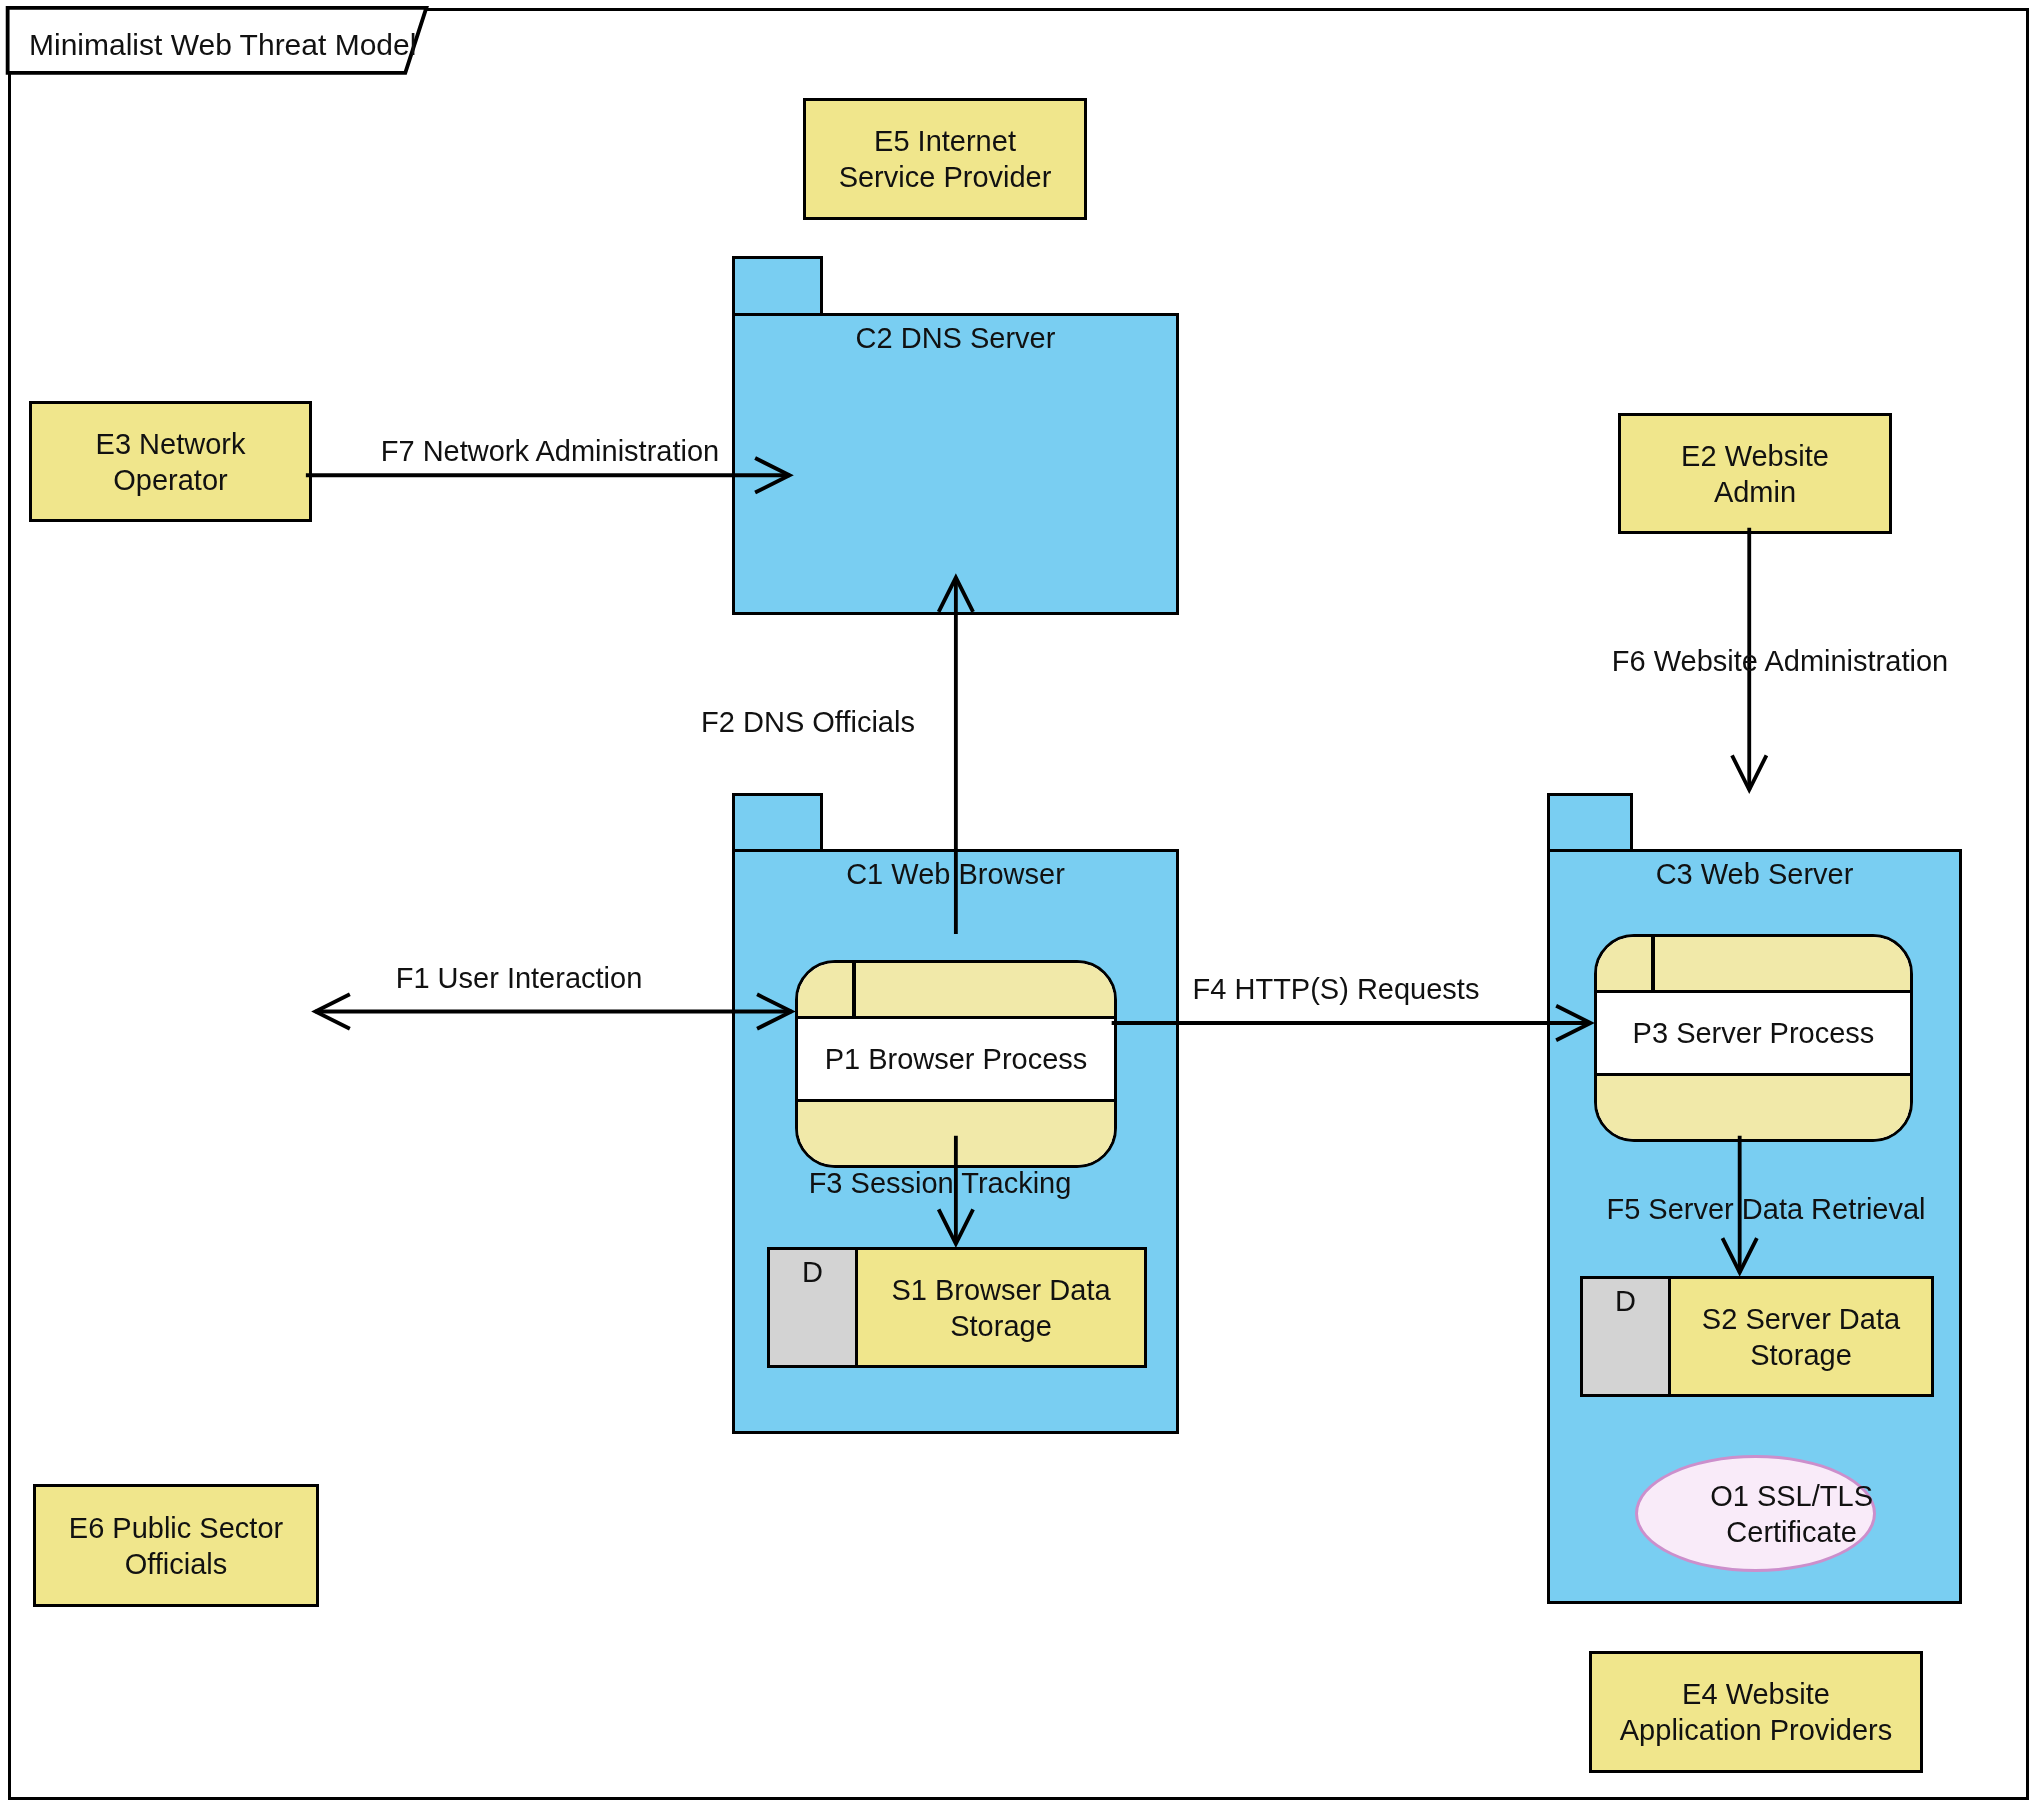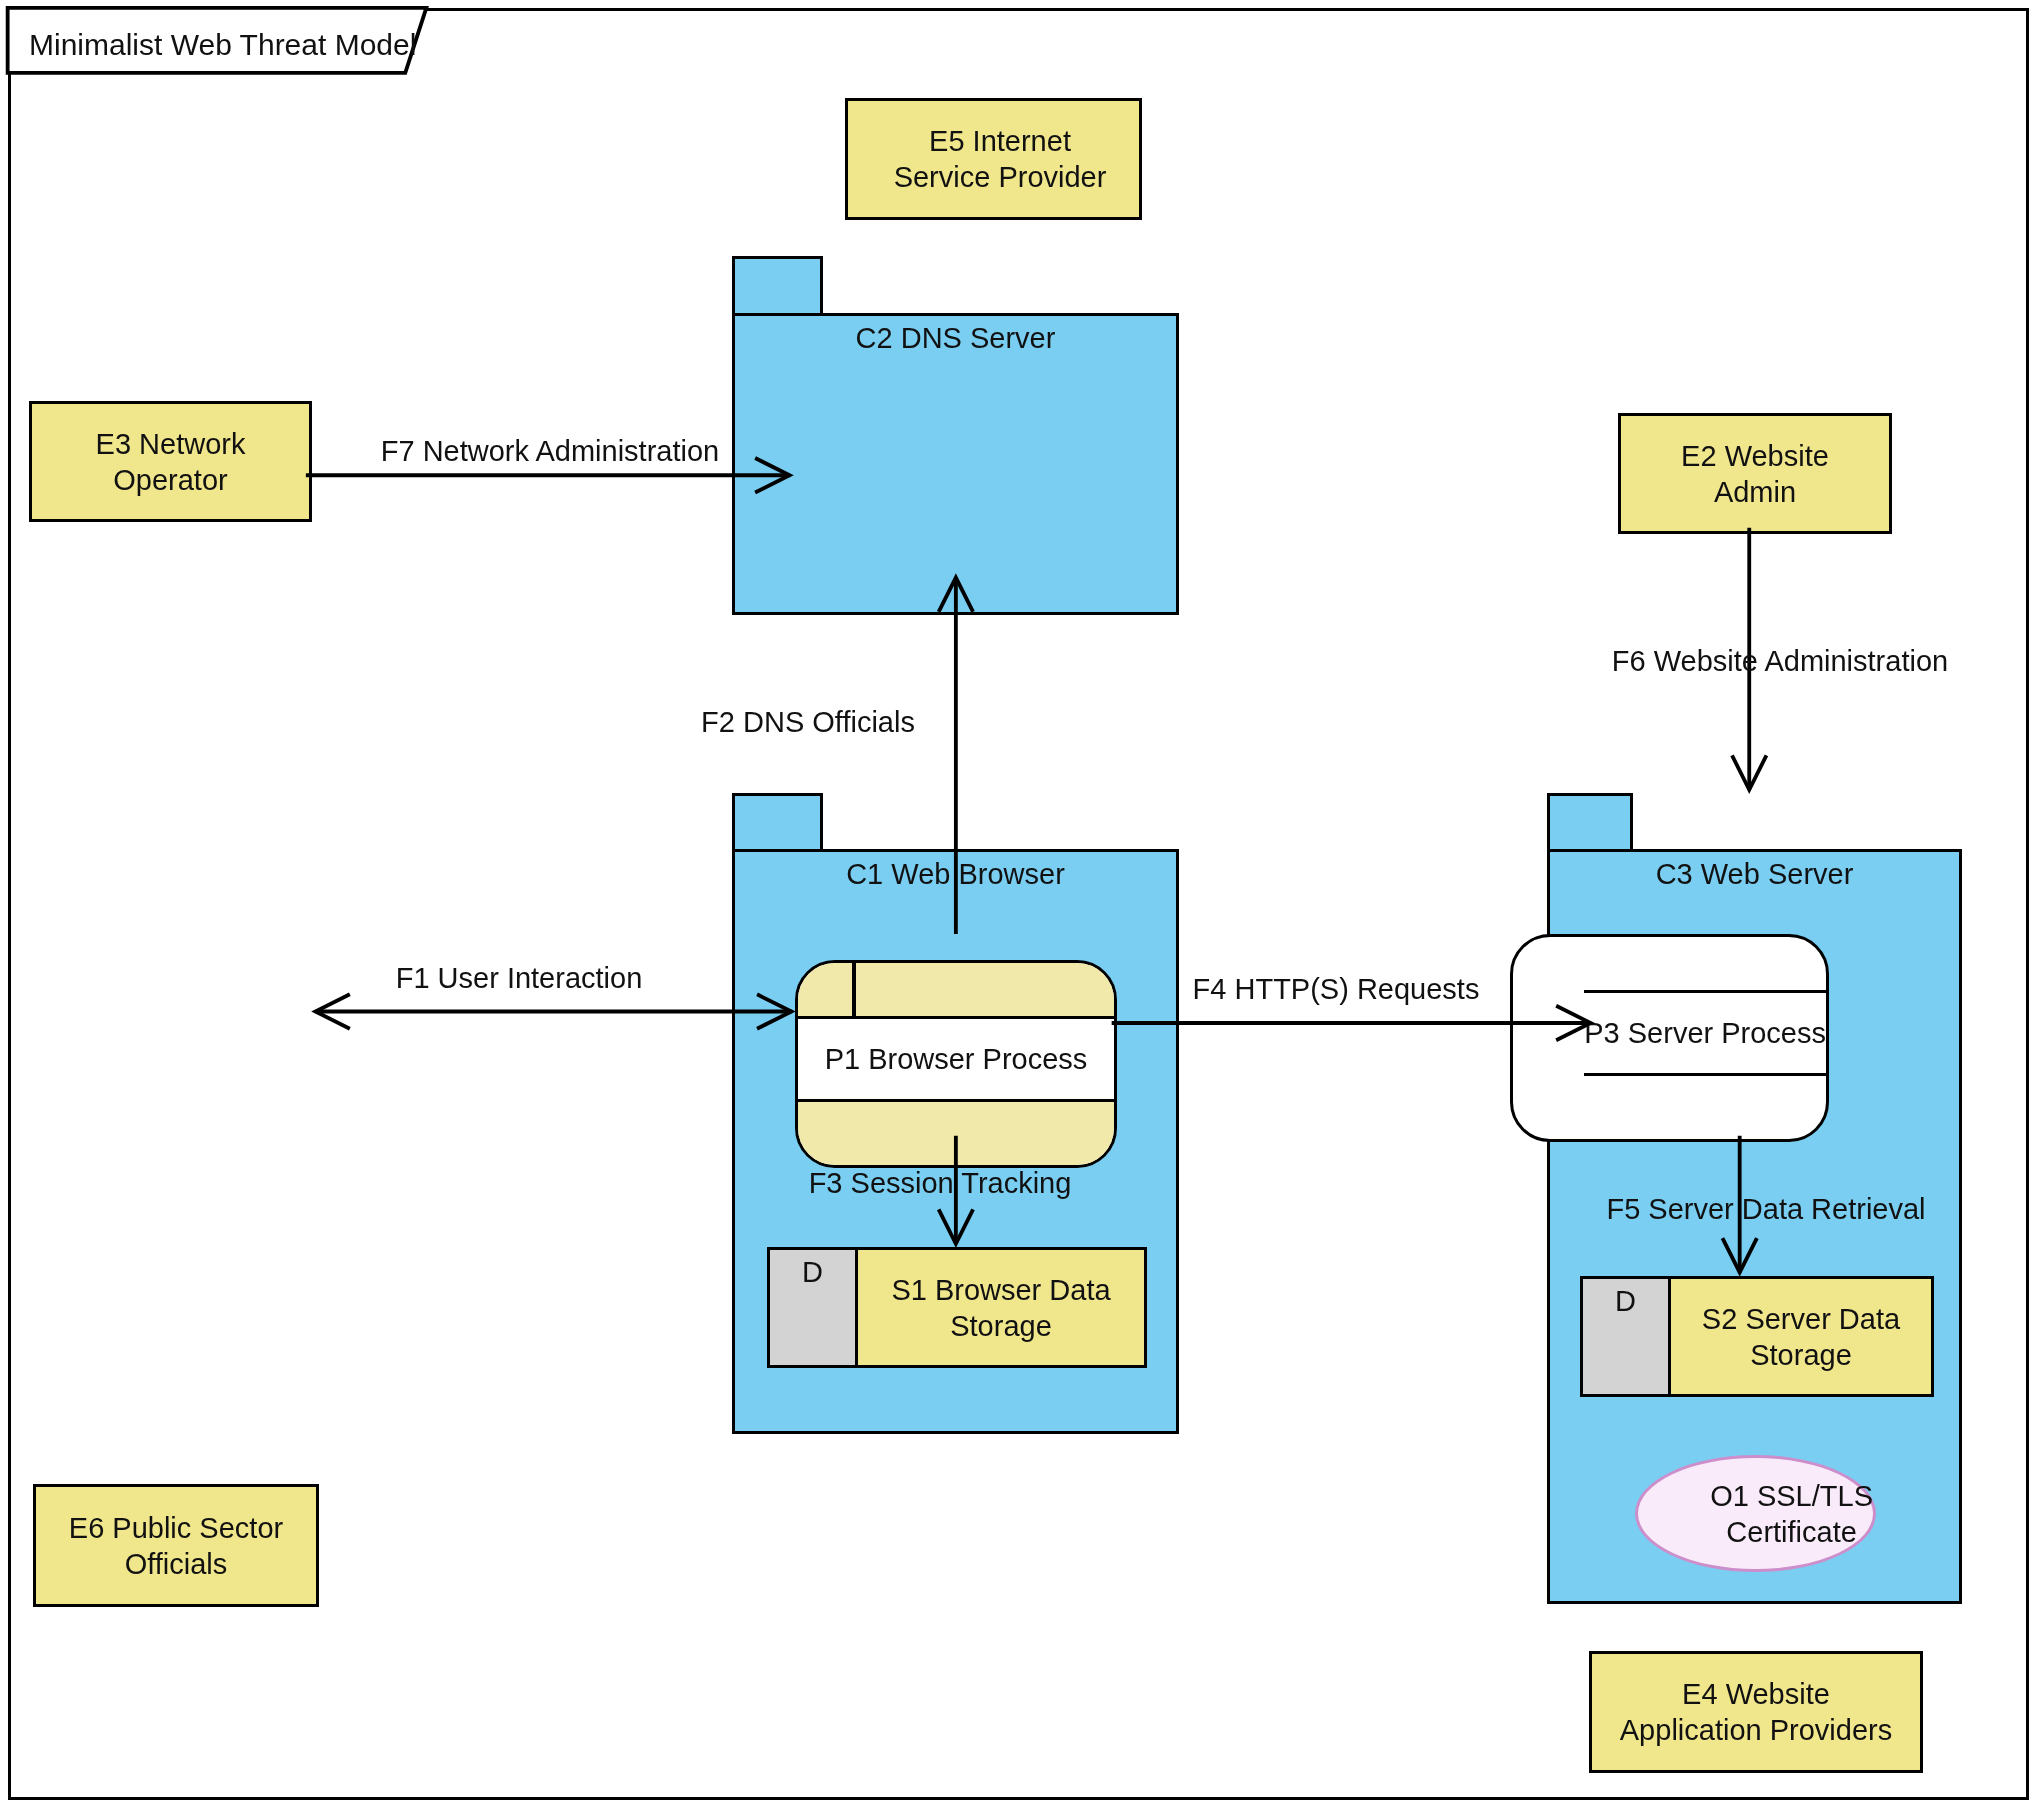--- a/index.html
+++ b/index.html
@@ -68,21 +68,21 @@
   <div class="ctab" style="left:732px;top:793px;width:85px;height:58px;"></div>
   <div class="cbody" style="left:732px;top:849px;width:441px;height:579px;">
     <div class="ctitle">C1 Web Browser</div>
   </div>
 
   <div class="ctab" style="left:1547px;top:793px;width:80px;height:58px;"></div>
   <div class="cbody" style="left:1547px;top:849px;width:409px;height:749px;">
     <div class="ctitle">C3 Web Server</div>
   </div>
 
-  <div class="entity" style="left:845px;top:98px;width:278px;height:116px;padding-left:13px;">
+  <div class="entity" style="left:803px;top:98px;width:278px;height:116px;">
     <span>E5 Internet
 Service Provider</span>
   </div>
   <div class="entity" style="left:29px;top:401px;width:277px;height:115px;">
     <span>E3 Network
 Operator</span>
   </div>
   <div class="entity" style="left:1618px;top:413px;width:268px;height:115px;">
     <span>E2 Website
 Admin</span>
@@ -100,21 +100,21 @@
   <div class="process" style="left:795px;top:934px;width:316px;height:202px;margin-top:26px;">
     <div class="p-top">
         <div class="p-div"></div>
       </div>
     <div class="p-mid">
         <span>P1 Browser Process</span>
       </div>
     <div class="p-bot"></div>
   </div>
 
-  <div class="process" style="left:1510px;top:934px;width:313px;height:202px;align-items:flex-end;">
+  <div class="process" style="left:1594px;top:934px;width:313px;height:202px;">
     <div class="p-top">
         <div class="p-div"></div>
       </div>
     <div class="p-mid">
         <span>P3 Server Process</span>
       </div>
     <div class="p-bot"></div>
   </div>
 
   <div class="store" style="left:767px;top:1247px;width:374px;height:115px;">

